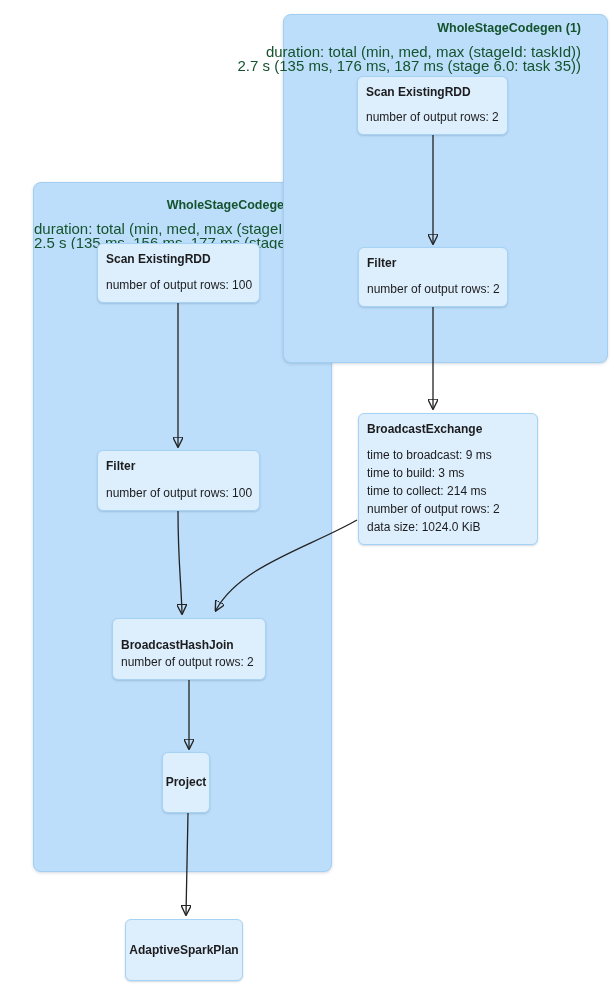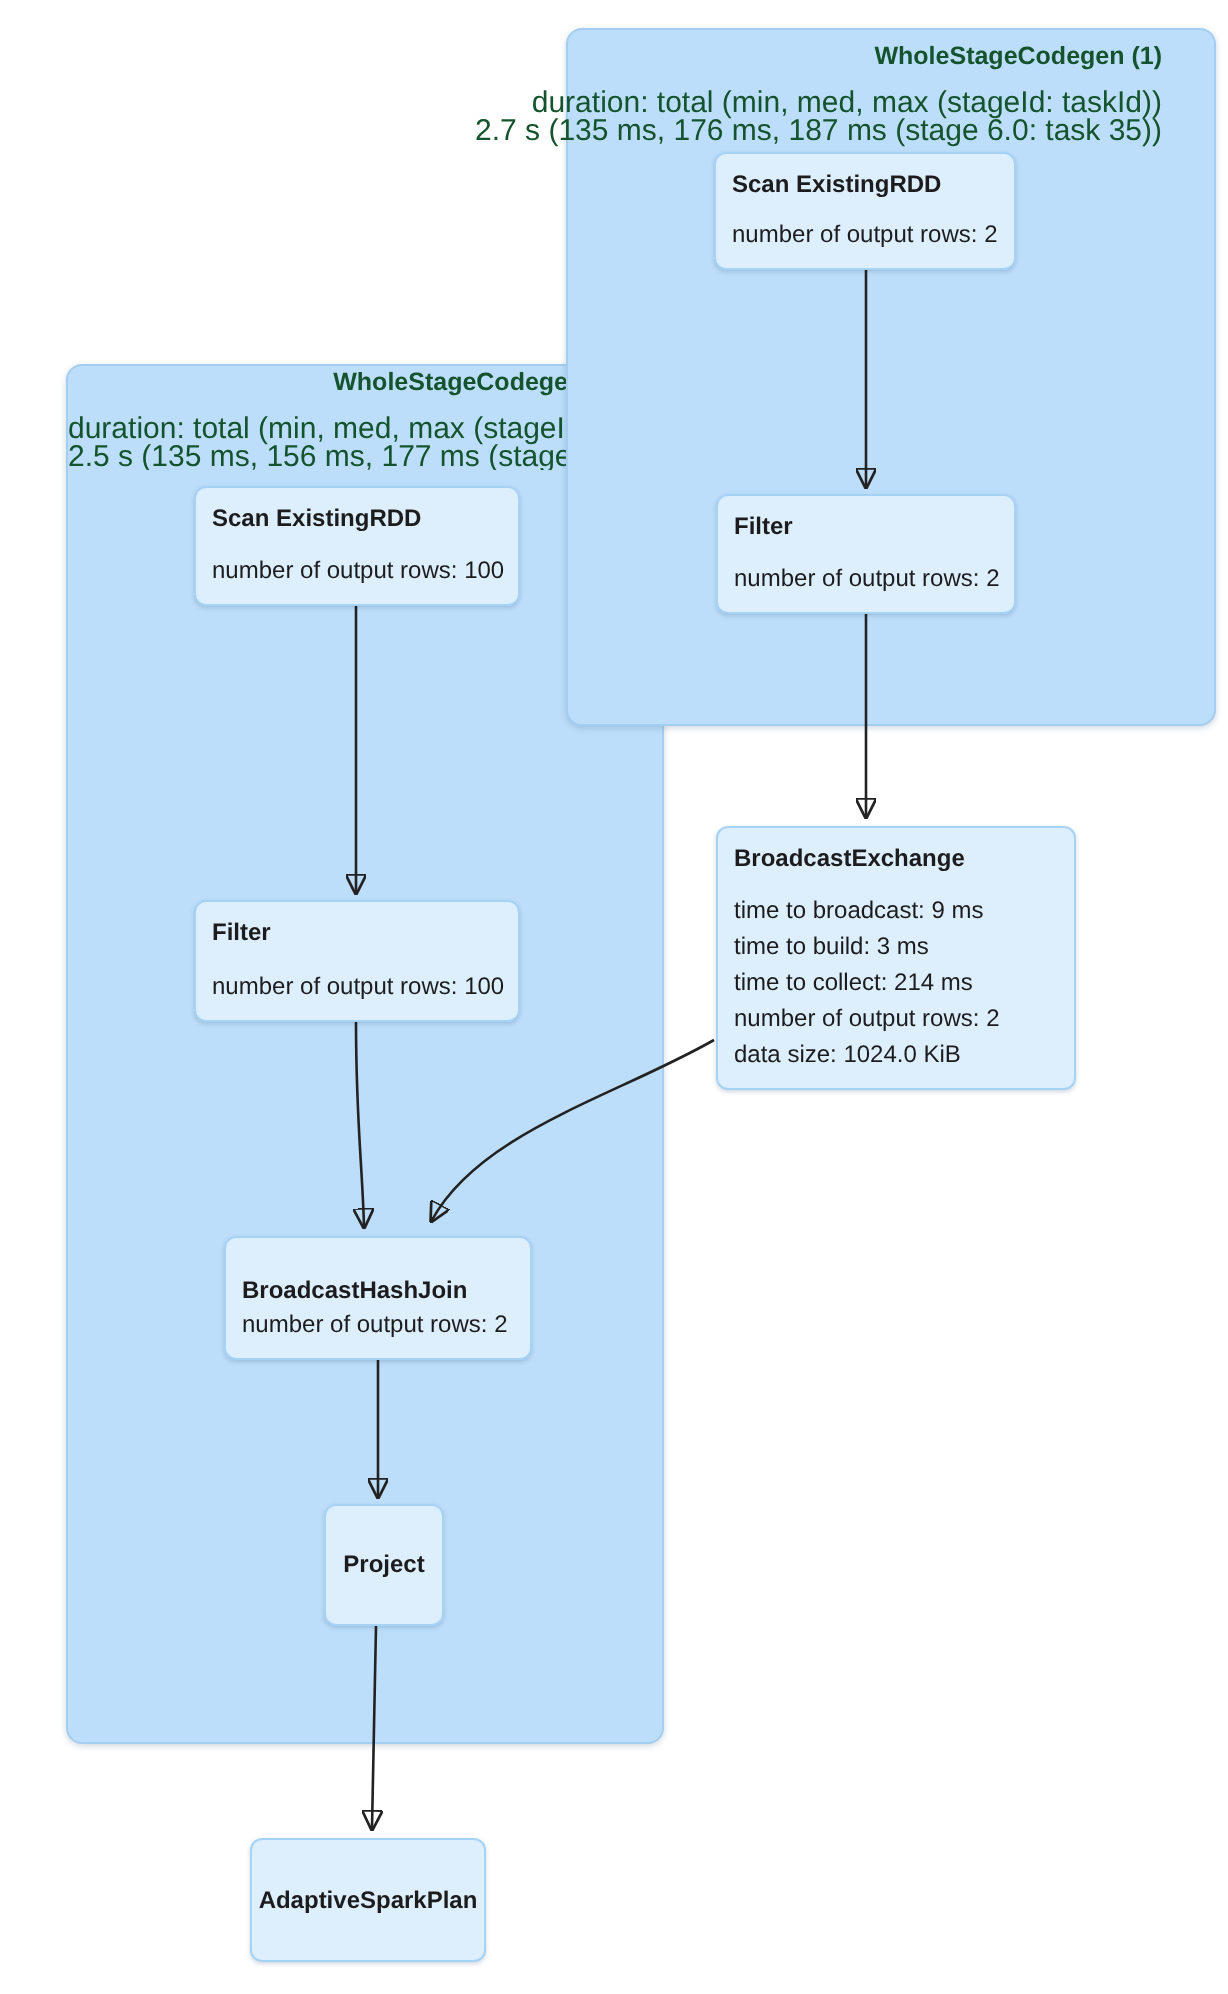--- a/index.html
+++ b/index.html
@@ -27,21 +27,21 @@
   .cluster-left  { left: 33px;  top: 182px; width: 299px; height: 690px; z-index: 1; }
   .cluster-head {
     position: absolute;
     color: #14532d;
     white-space: nowrap;
   }
   .cluster-right .cluster-head {
     top: 6px; right: 26px; text-align: right;
   }
   .cluster-left .cluster-head {
-    top: 1px; left: 0; width: 250px; text-align: right; overflow: hidden;
+    top: 15px; left: 0; width: 250px; text-align: right; overflow: hidden;
   }
   .cluster-title {
     font-weight: bold;
     font-size: 12.5px;
     line-height: 15px;
   }
   .cluster-duration {
     font-size: 15px;
     line-height: 13.5px;
   }
@@ -74,21 +74,21 @@
     justify-content: center;
     align-items: center;
   }
   
   #n-scan1   { left: 357px; top: 76px;  width: 151px; height: 59px;  }
   #n-filter1 { left: 358px; top: 247px; width: 150px; height: 60px;  }
   #n-scan2   { left: 97px;  top: 243px; width: 163px; height: 60px;  }
   #n-filter2 { left: 97px;  top: 450px; width: 163px; height: 61px;  }
   #n-be      { left: 358px; top: 413px; width: 180px; height: 132px; }
   #n-bhj     { left: 112px; top: 618px; width: 154px; height: 62px; justify-content: flex-end;  }
-  #n-project { left: 162px; top: 752px; width: 60px;  height: 61px;  }
+  #n-project { left: 162px; top: 752px; width: 48px;  height: 61px;  }
   #n-asp     { left: 125px; top: 919px; width: 118px; height: 62px;  }
   svg.edges {
     position: absolute;
     left: 0; top: 0;
     width: 614px; height: 997px;
     z-index: 4;
     pointer-events: none;
   }
   svg.edges path {
     fill: none;

